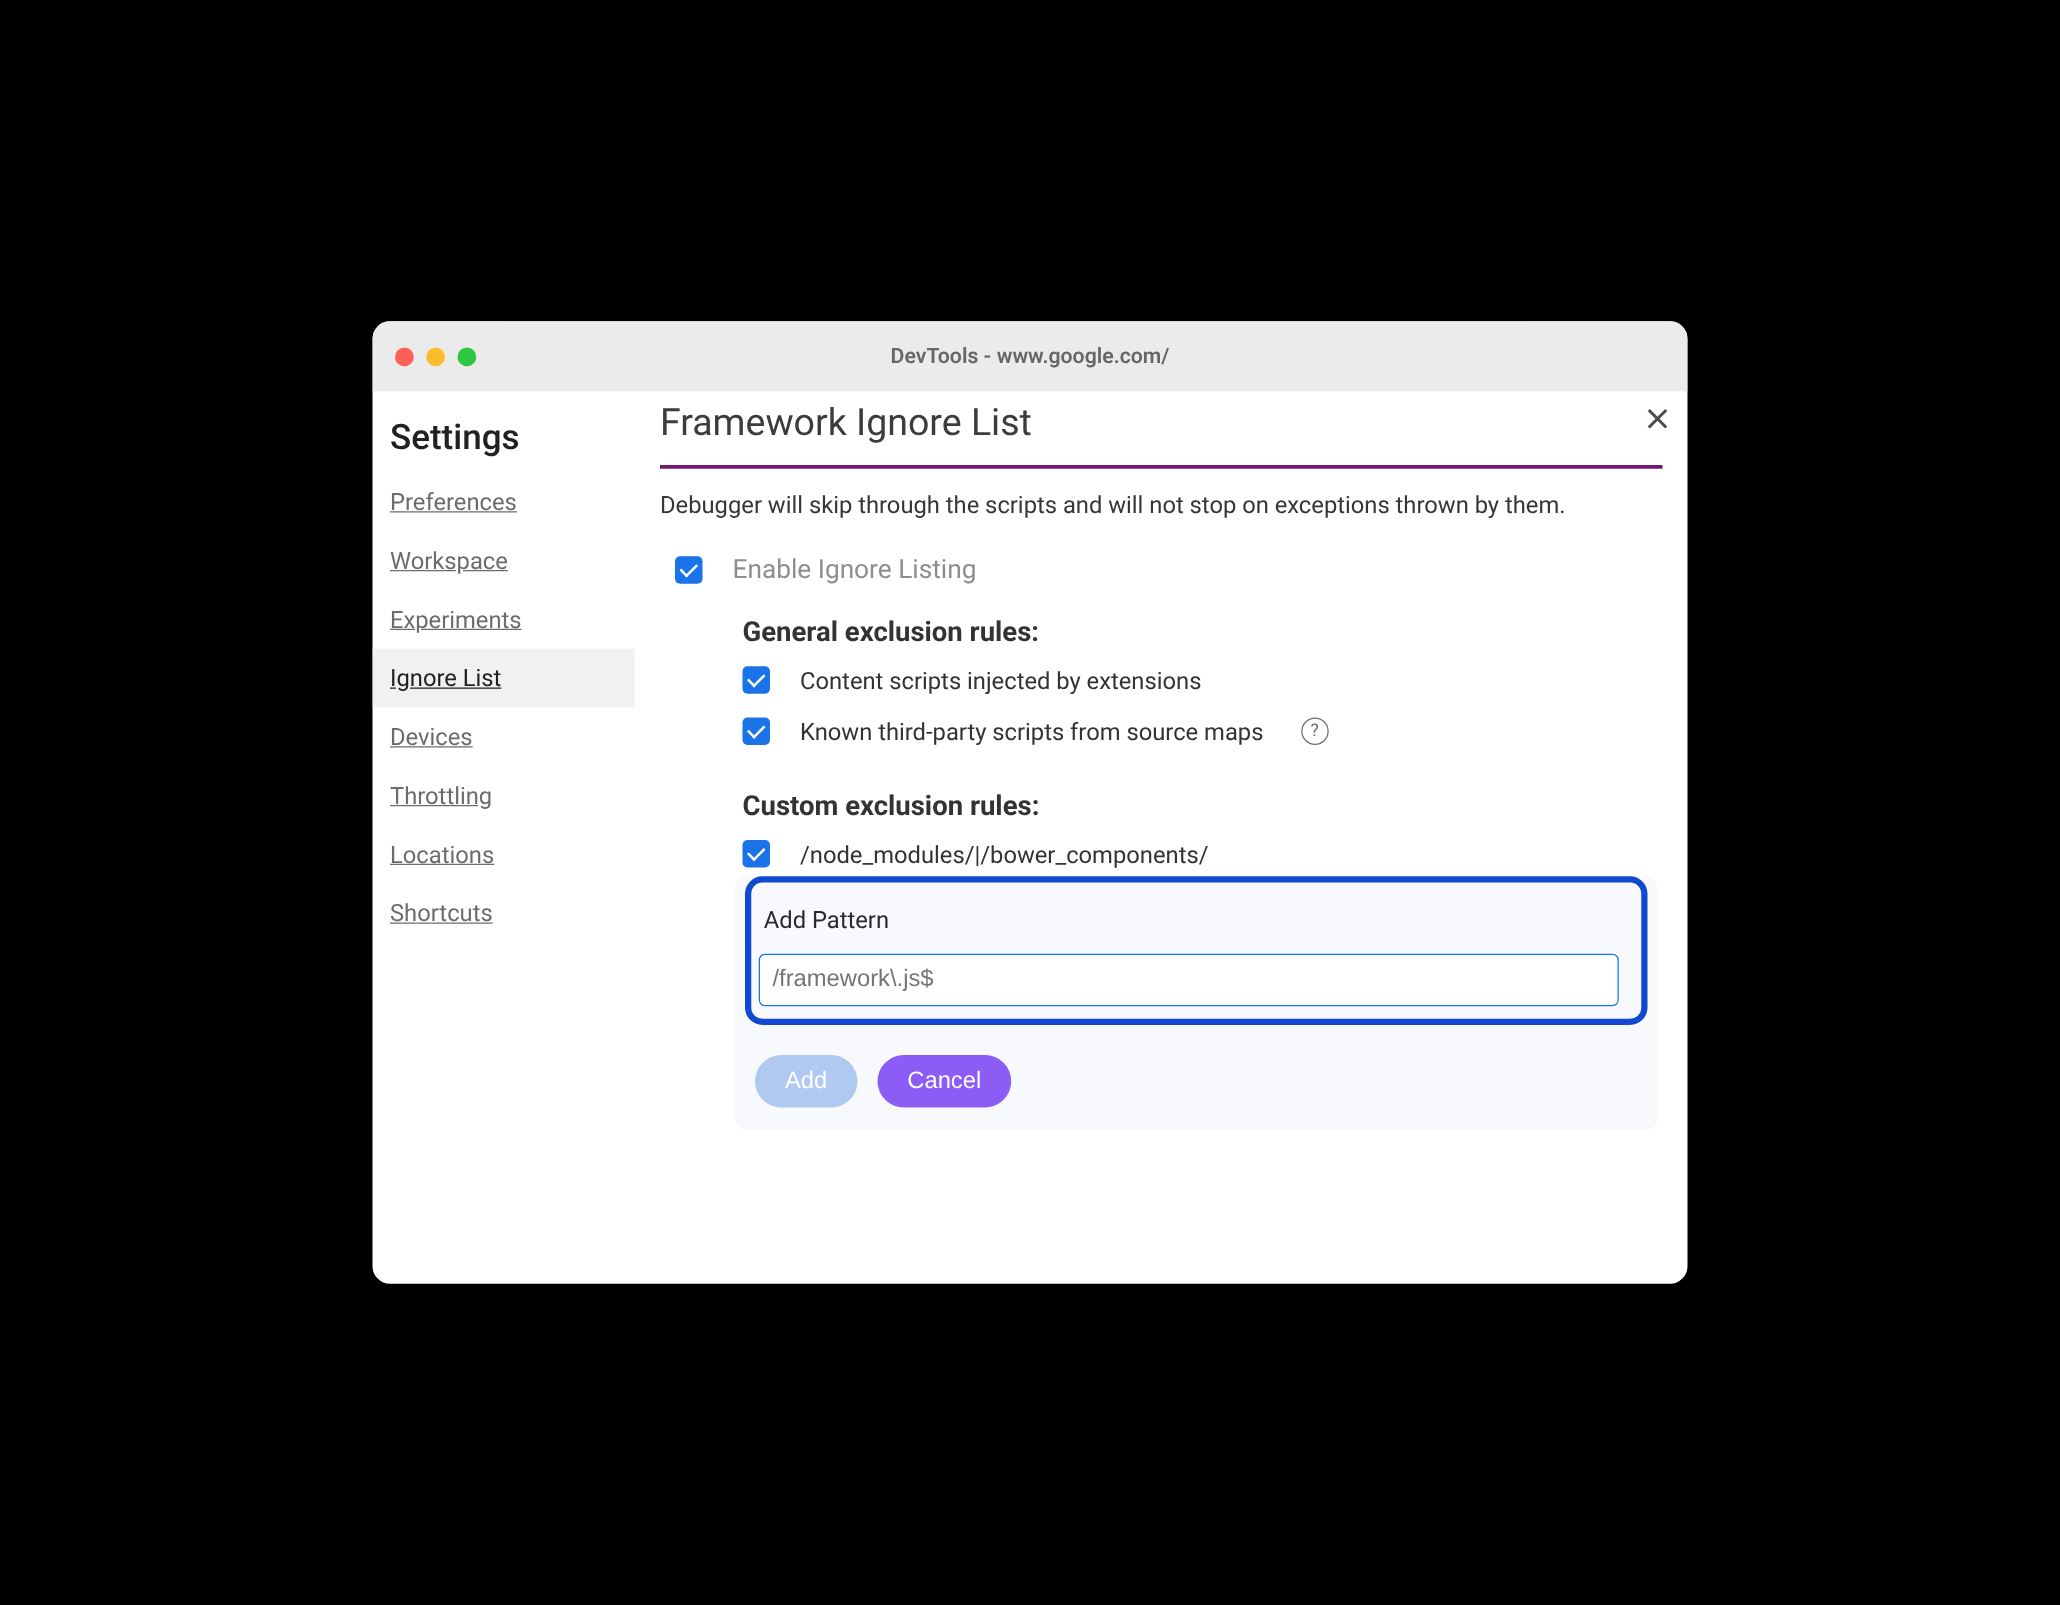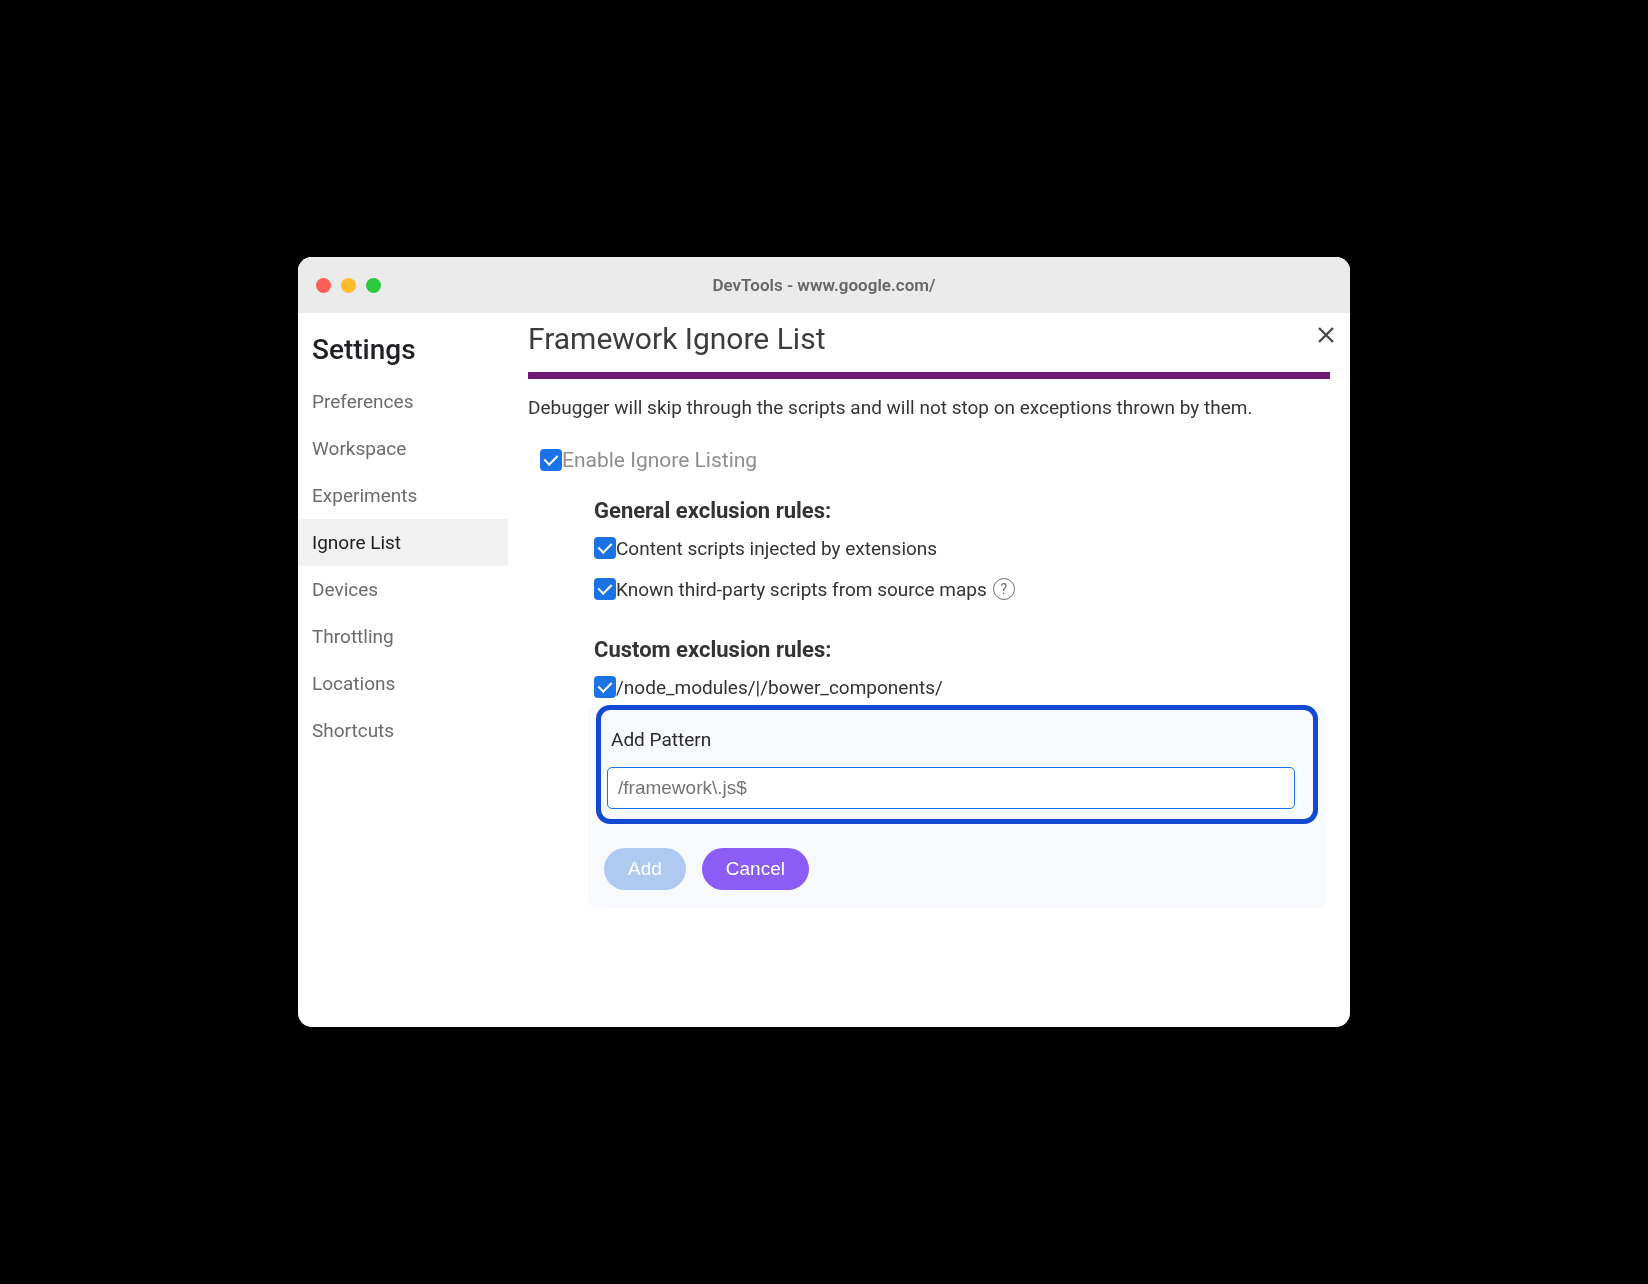--- a/index.html
+++ b/index.html
@@ -43,45 +43,46 @@
     padding-top:12px;
   }
   .sidebar-title {
     font-size:28px; font-weight:500; color:#202124;
     padding:8px 14px 12px 14px;
   }
   .side-item {
     font-size:19px; color:#6c6c6c;
     padding:12px 14px;
     cursor:default;
+    text-decoration:underline;
   }
   .side-item.active {
     background:#f1f1f1; color:#202124;
   }
   .main {
     flex:1;
     padding:8px 20px 20px 20px;
     position:relative;
   }
   .close-x {
     position:absolute; top:8px; right:10px;
     font-size:24px; color:#4b4b4b; cursor:default;
     width:28px; height:28px; display:flex; align-items:center; justify-content:center;
   }
   .page-title {
     font-size:30px; font-weight:400; color:#3c3c3c;
-    padding-bottom:16px; border-bottom:7px solid #701a75;
+    padding-bottom:16px; border-bottom:3px solid #701a75;
     margin-bottom:16px;
   }
   .description {
     font-size:19px; color:#363636; line-height:1.4;
     margin-bottom:26px;
   }
   .checkbox-row {
-    display:flex; align-items:center; gap:0;
+    display:flex; align-items:center; gap:24px;
     font-size:21px; color:#8e8e8e; margin-bottom:26px;
     padding-left:12px;
   }
   .checkbox-row.small {
     font-size:19px; color:#333; margin-bottom:18px;
     padding-left:66px;
   }
   .cbox {
     width:22px; height:22px; border-radius:4px;
     display:flex; align-items:center; justify-content:center;

